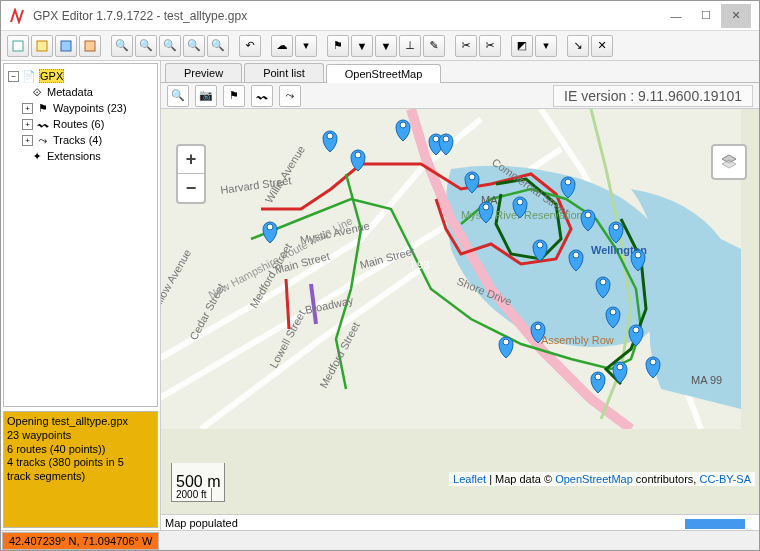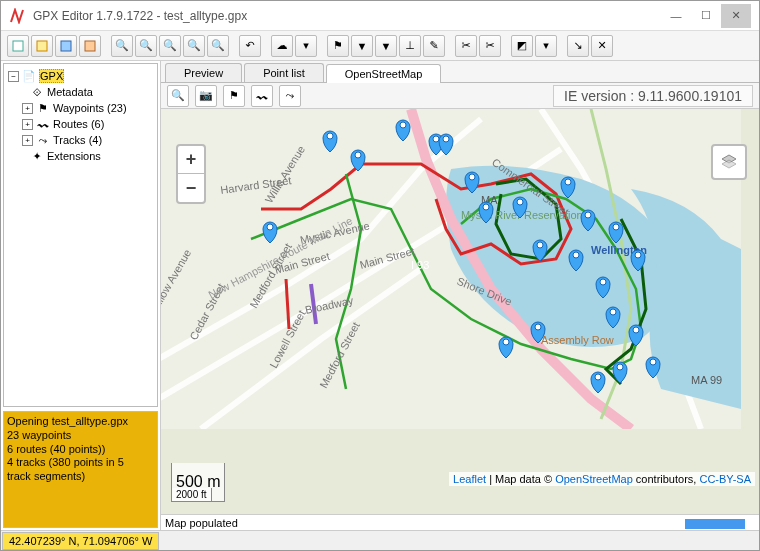--- a/index.html
+++ b/index.html
@@ -37,21 +37,21 @@
 .zoombtn{height:28px;display:flex;align-items:center;justify-content:center;font-size:18px;font-weight:bold;color:#444;border-bottom:1px solid #bbb}
 .zoombtn:last-child{border-bottom:none}
 .layers{position:absolute;right:12px;top:35px;width:36px;height:36px;background:#fff;border:2px solid #bbb;border-radius:4px;display:flex;align-items:center;justify-content:center}
 .scale{position:absolute;left:10px;bottom:12px;background:rgba(255,255,255,0.7);padding:10px 4px;font-size:16px;border:1px solid #888;border-top:none}
 .scale2{position:absolute;left:10px;bottom:12px;background:rgba(255,255,255,0.7);padding:1px 4px;font-size:10px;border:1px solid #888;border-top:none}
 .attrib{position:absolute;right:4px;bottom:28px;background:rgba(255,255,255,0.8);padding:1px 4px;font-size:10px}
 .attrib a{color:#0066cc}
 .mapstatus{height:16px;background:#fff;border-top:1px solid #ccc;padding:1px 4px;font-size:10px;display:flex;align-items:flex-end}
 .progress{margin-left:auto;width:60px;height:10px;background:#49e;margin-right:10px}
 .statusbar{height:20px;border-top:1px solid #ccc;display:flex;align-items:center;background:#f0f0f0}
-.statusbar span{border:1px solid #bbb;padding:2px 6px;background:#fde047;margin:1px;font-size:11px}
+.statusbar span{border:1px solid #bbb;padding:2px 6px;background:#f97316;margin:1px;font-size:11px}
 .marker{fill:#3da5f4;stroke:#1568b8;stroke-width:1}
 </style>
 </head>
 <body>
 
 <div class="window">
   <div class="titlebar">
     <span class="titlebar-icon">
       <svg width="16" height="16">
           <path d="M2 14 L6 2 L10 14 L14 2" stroke="#d33" stroke-width="2" fill="none"></path>

